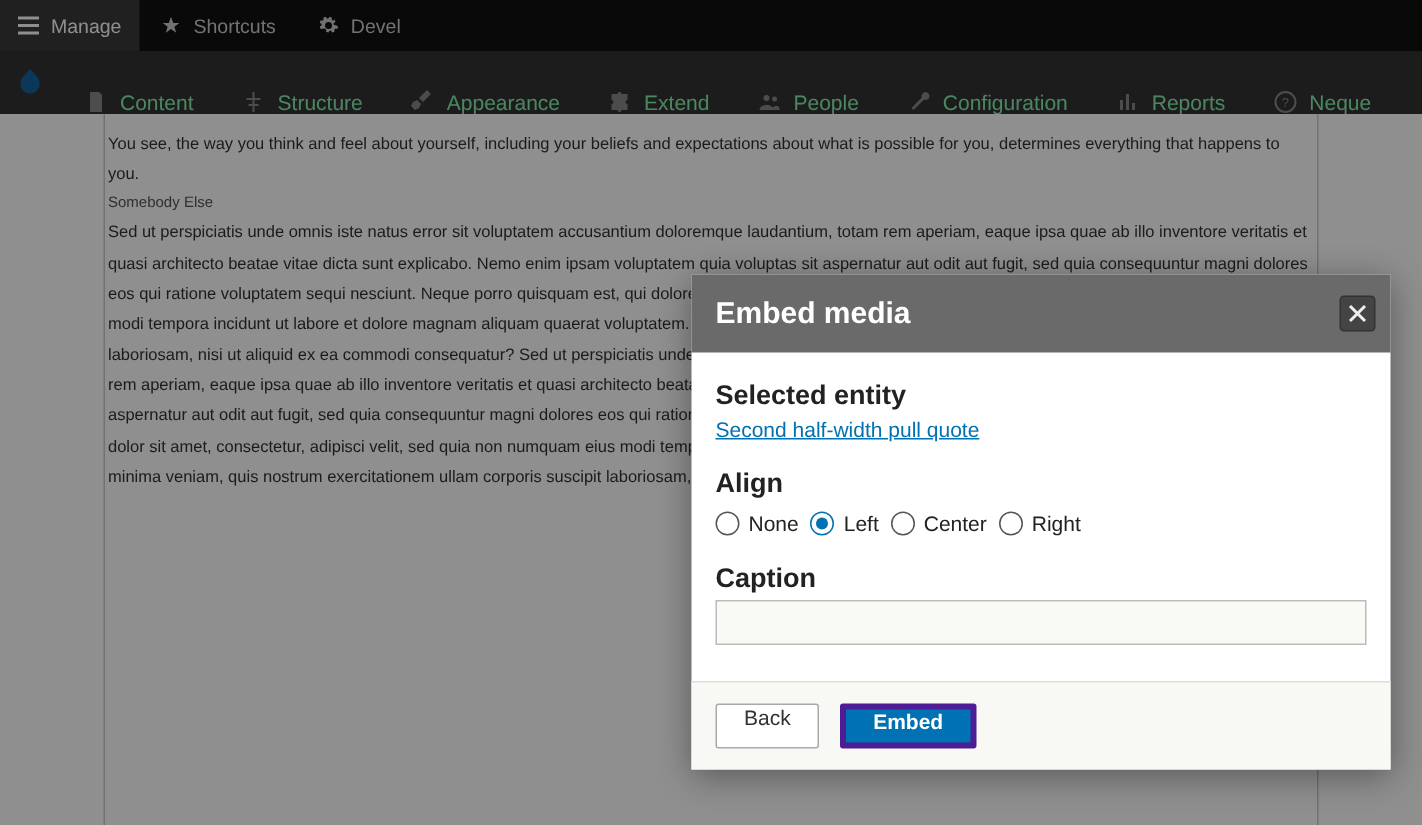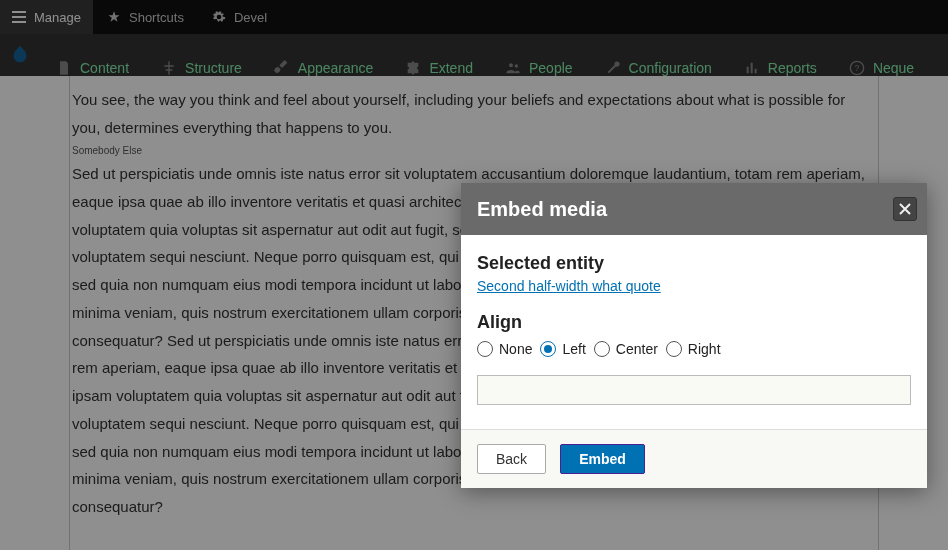--- a/index.html
+++ b/index.html
@@ -32,21 +32,21 @@
 
   
   .canvas {
     position: relative; height: calc(550px - 76px); background: #fff;
     display: flex; justify-content: center;
   }
   .doc {
     width: 810px; border-left: 1px solid #ccc; border-right: 1px solid #ccc;
     padding: 10px 0 0 0; color: #333;
   }
-  .doc p { font-size: 15px; line-height: 1.85; padding: 0 2px; }
+  .doc p { font-size: 11px; line-height: 1.85; padding: 0 2px; }
   .doc .cite { font-size: 10px; color: #555; }
 
   
   .backdrop {
     position: absolute; inset: 0; background: rgba(0,0,0,0.44);
   }
 
   
   .dialog {
     position: absolute; left: 461px; top: 183px; width: 466px;
@@ -79,24 +79,24 @@
   .caption-input {
     width: 100%; height: 30px; border: 1px solid #bbb; background: #fafaf5;
     padding: 0 6px; font-size: 14px;
   }
   .dialog-footer {
     border-top: 1px solid #ddd; background: #f8f8f5;
     padding: 14px 16px; display: flex; gap: 14px;
   }
   .btn {
     height: 30px; padding: 0 18px; font-size: 14px; border-radius: 2px;
-    display: inline-flex; align-items: center; cursor: pointer;
+    display: inline-flex; cursor: pointer;
   }
   .btn-secondary { background: #fff; border: 1px solid #aaa; color: #333; }
-  .btn-primary { background: #0071b3; border: 1px solid #4c1d95; color: #fff; font-weight: 600; }
+  .btn-primary { background: #0071b3; border: 4px solid #4c1d95; color: #fff; font-weight: 600; }
 </style>
 </head>
 <body>
 
 <div class="toolbar-top">
   <div class="manage-btn">
     <span class="ham">
         <span></span>
         <span></span>
         <span></span>
@@ -191,21 +191,21 @@
     <span>Embed media</span>
     <div class="close-btn">
       <svg viewBox="0 0 12 12">
           <path d="M1 1l10 10M11 1L1 11" stroke="#eee" stroke-width="2"></path>
         </svg>
     </div>
   </div>
   <div class="dialog-body">
     <div class="field-block">
       <span class="field-label">Selected entity</span>
-      <a href="#" class="entity-link">Second half-width what quote</a>
+      <a href="#" class="entity-link">Second half-width pull quote</a>
     </div>
     <div class="field-block">
       <span class="field-label">Align</span>
       <div class="radio-row">
         <label class="radio-opt">
           <span class="radio"></span>
           <span>None</span>
         </label>
         <label class="radio-opt">
           <span class="radio checked"></span>
@@ -215,20 +215,21 @@
           <span class="radio"></span>
           <span>Center</span>
         </label>
         <label class="radio-opt">
           <span class="radio"></span>
           <span>Right</span>
         </label>
       </div>
     </div>
     <div class="field-block" style="margin-bottom:0">
+      <span class="field-label">Caption</span>
       <input class="caption-input" type="text" value="" style="">
     </div>
   </div>
   <div class="dialog-footer">
     <div class="btn btn-secondary">
       <span>Back</span>
     </div>
     <div class="btn btn-primary">
       <span>Embed</span>
     </div>

